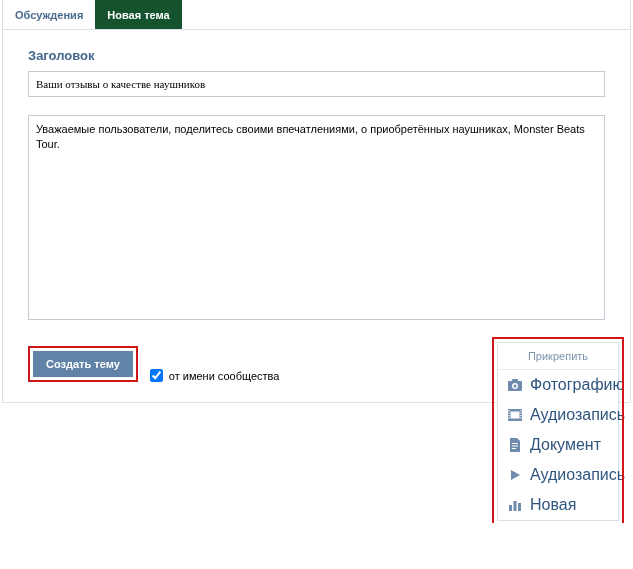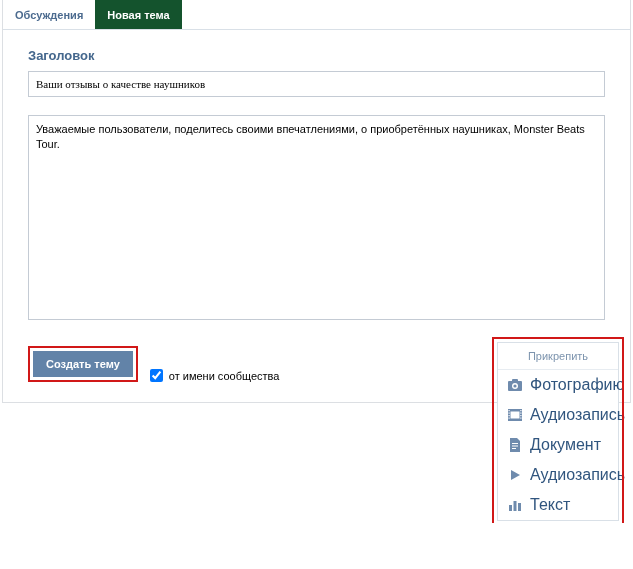--- a/index.html
+++ b/index.html
@@ -214,20 +214,20 @@
       </div>
 
       <div class="attach-item">
         <span class="ic">
           <svg width="12" height="12" viewBox="0 0 12 12">
               <rect x="0" y="6" width="3" height="6" fill="#6f8bad"></rect>
               <rect x="4.5" y="2" width="3" height="10" fill="#6f8bad"></rect>
               <rect x="9" y="4" width="3" height="8" fill="#6f8bad"></rect>
             </svg>
         </span>
-        <span>Текст</span>
+        <span>Новая</span>
       </div>
 
     </div>
   </div>
 
 </div>
 <div class="below-spacer"></div>
 
 </body></html>

